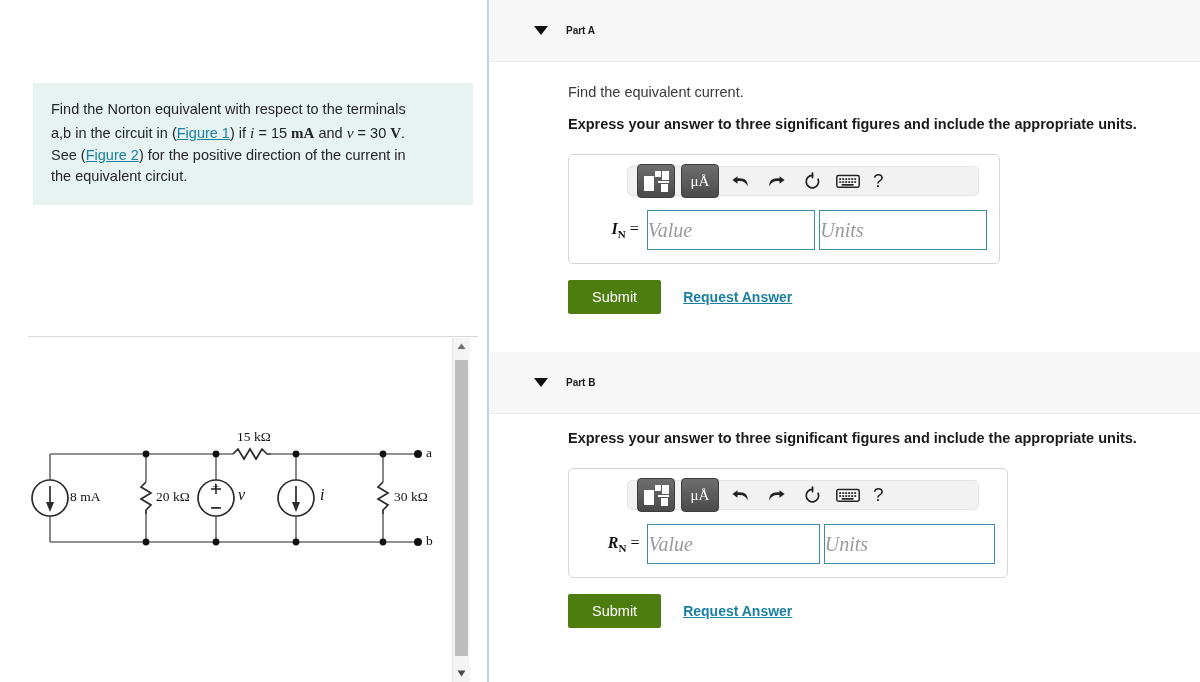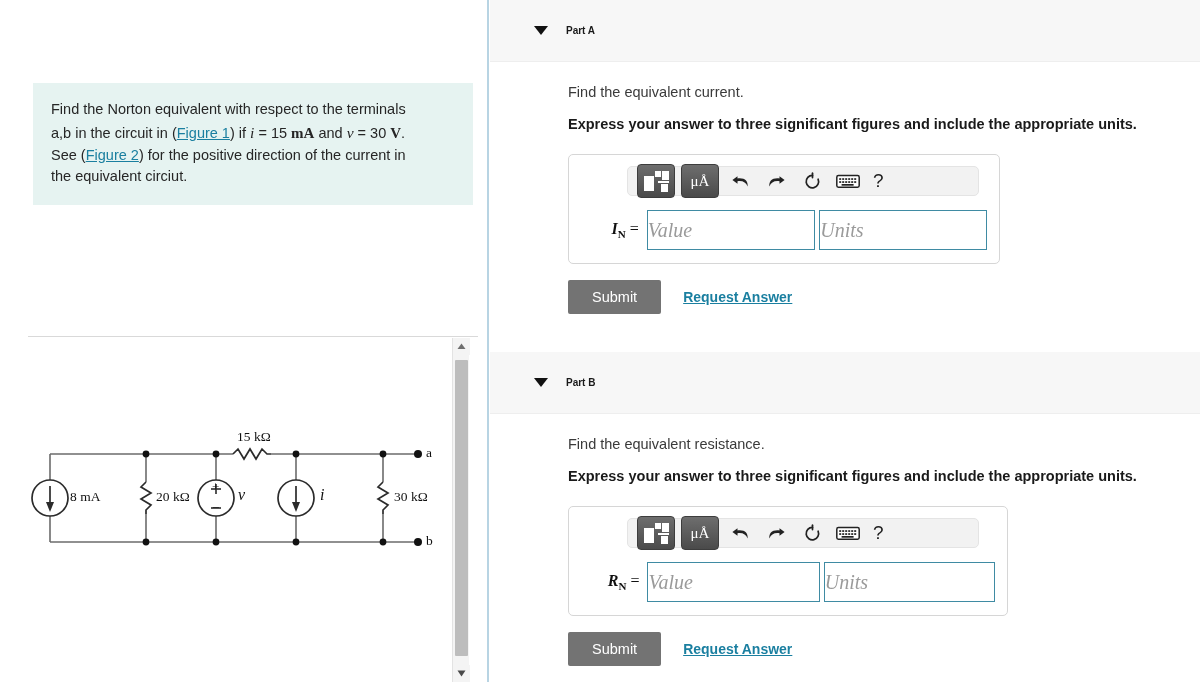--- a/index.html
+++ b/index.html
@@ -145,21 +145,21 @@
     height:40px; border:1px solid #3f8ba3; background:#fff;
     display:flex; align-items:center; padding-left:0;
     font-family:"Liberation Serif", serif; font-style:italic;
     font-size:20px; color:#9a9a9a; cursor:text;
   }
   .inp-value { width:175px; }
   .inp-units { width:174px; margin-left:4px; }
 
   .actions { margin-top:16px; display:flex; align-items:center; gap:22px; }
   .submit-btn {
-    background:#737373; color:#fff; border:none;
+    background:#4d7c0f; color:#fff; border:none;
     padding:9px 24px; font-size:14.5px; cursor:pointer;
     font-family:"Liberation Sans", sans-serif; border-radius:2px;
   }
   .req-link {
     color:#1a7fa0; font-size:14px; font-weight:bold;
     text-decoration:underline; cursor:pointer;
   }
   .partB { margin-top:38px; }
 </style>
 </head>
@@ -353,21 +353,20 @@
         </div>
       </div>
     </div>
 
     <div class="partB">
       <div class="part-header">
         <div class="caret"></div>
         <div class="part-title">Part B</div>
       </div>
       <div class="part-body">
-        <div class="prompt">Find the equivalent resistance.</div>
         <div class="instruction">Express your answer to three significant figures and include the appropriate units.</div>
 
         <div class="answer-box wide">
           <div class="mathbar">
             <div class="mb-btn">
               <span class="tmpl-ico">
                 <i class="b1"></i>
                   <i class="b2"></i>
                   <i class="b3"></i>
                   <i class="b4"></i>

